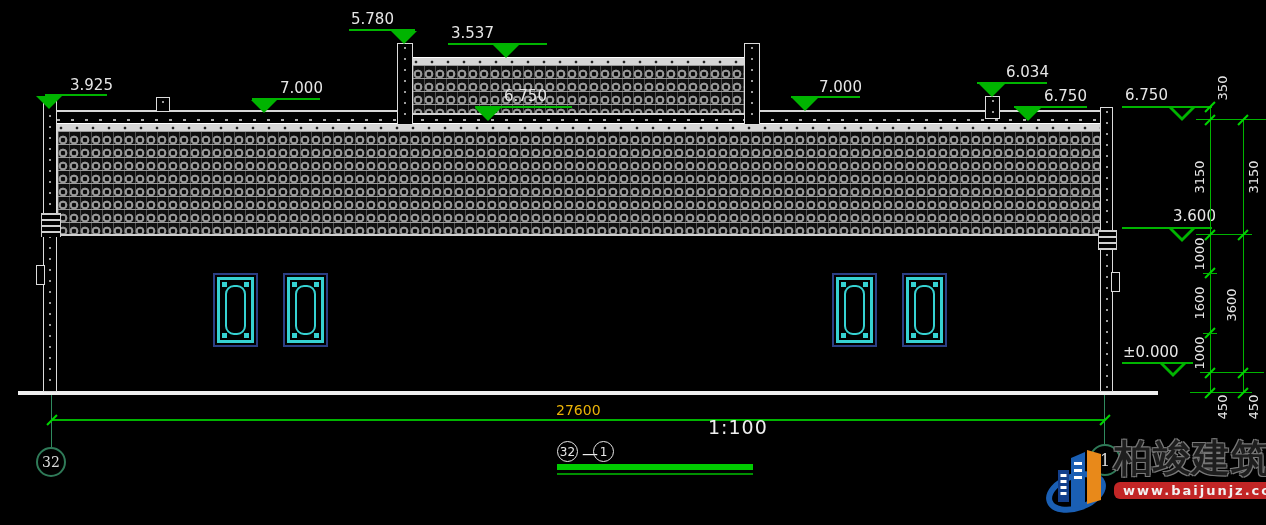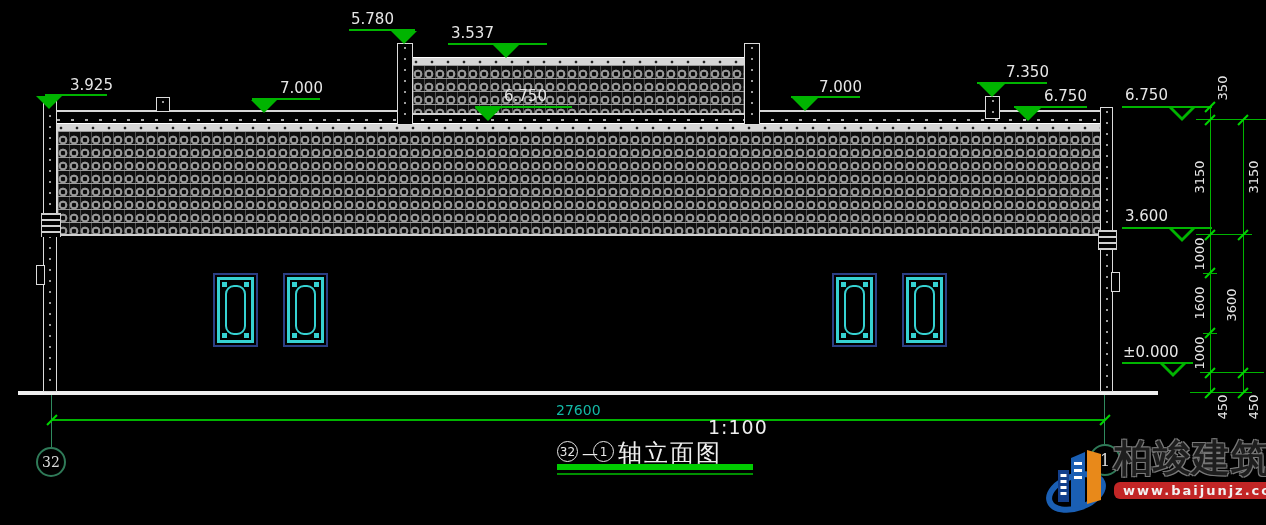--- a/index.html
+++ b/index.html
@@ -40,21 +40,21 @@
   .tri-o{position:absolute;width:0;height:0;border-left:13px solid transparent;
        border-right:13px solid transparent;border-top:13px solid #00b400;}
   .tri-o::after{content:"";position:absolute;left:-9px;top:-13px;width:0;height:0;
        border-left:9px solid transparent;border-right:9px solid transparent;border-top:9px solid #000;}
   .gline{position:absolute;background:#00b400;}
   .tk{position:absolute;width:14px;height:2px;background:#00d400;
       transform:translate(-50%,-50%) rotate(-45deg);}
   .stub{position:absolute;width:14px;height:1px;background:#00b400;transform:translate(-50%,0);}
   .dim-v{position:absolute;color:#e6e6e6;font-size:13px;white-space:nowrap;
       transform:translate(-50%,-50%) rotate(-90deg);}
-  .dim-h{position:absolute;color:#14b8a6;font-size:14px;white-space:nowrap;}
+  .dim-h{position:absolute;color:#eab308;font-size:14px;white-space:nowrap;}
   
   .bubble{position:absolute;border:2px solid #2f7a58;border-radius:50%;color:#dcdcdc;
       font-family:"DejaVu Serif",serif;text-align:center;box-sizing:border-box;background:#000;}
   .tealline{position:absolute;background:#2f8a5e;}
   
   .circ{position:absolute;border:1.5px solid #e8e8e8;border-radius:50%;width:21px;height:21px;
       color:#e8e8e8;font-size:12px;line-height:21px;text-align:center;box-sizing:border-box;}
   .t-name{position:absolute;color:#efefef;font-size:24px;letter-spacing:2px;white-space:nowrap;}
   .t-dash{position:absolute;color:#efefef;font-size:16px;}
   .t-scale{position:absolute;color:#efefef;font-size:19px;letter-spacing:1px;}
@@ -148,33 +148,33 @@
   <div class="tri" style="left:493px;top:45px"></div>
 
   <span class="em-label" style="left:504px;top:87px">6.750</span>
   <div class="em-line" style="left:475px;top:106px;width:97px"></div>
   <div class="tri" style="left:475px;top:108px"></div>
 
   <span class="em-label" style="left:819px;top:78px">7.000</span>
   <div class="em-line" style="left:791px;top:96px;width:69px"></div>
   <div class="tri" style="left:792px;top:98px"></div>
 
-  <span class="em-label" style="left:1006px;top:63px">7.350</span>
+  <span class="em-label" style="left:1006px;top:63px">6.034</span>
   <div class="em-line" style="left:977px;top:82px;width:70px"></div>
   <div class="tri" style="left:979px;top:84px"></div>
 
   <span class="em-label" style="left:1044px;top:87px">6.750</span>
   <div class="em-line" style="left:1014px;top:106px;width:73px"></div>
   <div class="tri" style="left:1015px;top:108px"></div>
 
   <span class="em-label" style="left:1125px;top:86px">6.750</span>
   <div class="em-line" style="left:1122px;top:106px;width:90px"></div>
   <div class="tri-o" style="left:1169px;top:108px"></div>
 
-  <span class="em-label" style="left:1125px;top:207px">3.600</span>
+  <span class="em-label" style="left:1173px;top:207px">3.600</span>
   <div class="em-line" style="left:1122px;top:227px;width:90px"></div>
   <div class="tri-o" style="left:1169px;top:229px"></div>
 
   <span class="em-label" style="left:1123px;top:343px">±0.000</span>
   <div class="em-line" style="left:1122px;top:362px;width:71px"></div>
   <div class="tri-o" style="left:1160px;top:364px"></div>
 
   <div class="gline" style="left:1210px;top:106px;width:1px;height:287px"></div>
   <div class="gline" style="left:1243px;top:119px;width:1px;height:274px"></div>
   <div class="gline" style="left:1196px;top:119px;width:70px;height:1px"></div>
@@ -212,21 +212,20 @@
   <div class="tk" style="left:52px;top:420px"></div>
   <div class="tk" style="left:1105px;top:420px"></div>
   <span class="dim-h" style="left:556px;top:402px">27600</span>
 
   <div class="bubble" style="left:36px;top:447px;width:30px;height:30px;font-size:14px;line-height:27px">32</div>
   <div class="bubble" style="left:1089px;top:444px;width:32px;height:32px;font-size:16px;line-height:29px">1</div>
 
   <div class="circ" style="left:557px;top:441px">32</div>
   <span class="t-dash" style="left:582px;top:444px">—</span>
   <div class="circ" style="left:593px;top:441px">1</div>
-  <span class="t-name" style="left:618px;top:437px">轴立面图</span>
   <span class="t-scale" style="left:708px;top:416px">1:100</span>
   <div class="abs" style="left:557px;top:464px;width:196px;height:6px;background:#00cc00"></div>
   <div class="abs" style="left:557px;top:473px;width:196px;height:2px;background:#009000"></div>
 
   <div class="wm">
     <span>
       <svg width="66" height="84" viewBox="0 0 66 84">
         <ellipse cx="30" cy="56" rx="28" ry="16" fill="none" stroke="#1a5fb4" stroke-width="6" transform="rotate(-20 30 56)"></ellipse>
         <rect x="12" y="34" width="11" height="32" fill="#123f8c"></rect>
         <rect x="14.5" y="38" width="6" height="3" fill="#fff"></rect>

